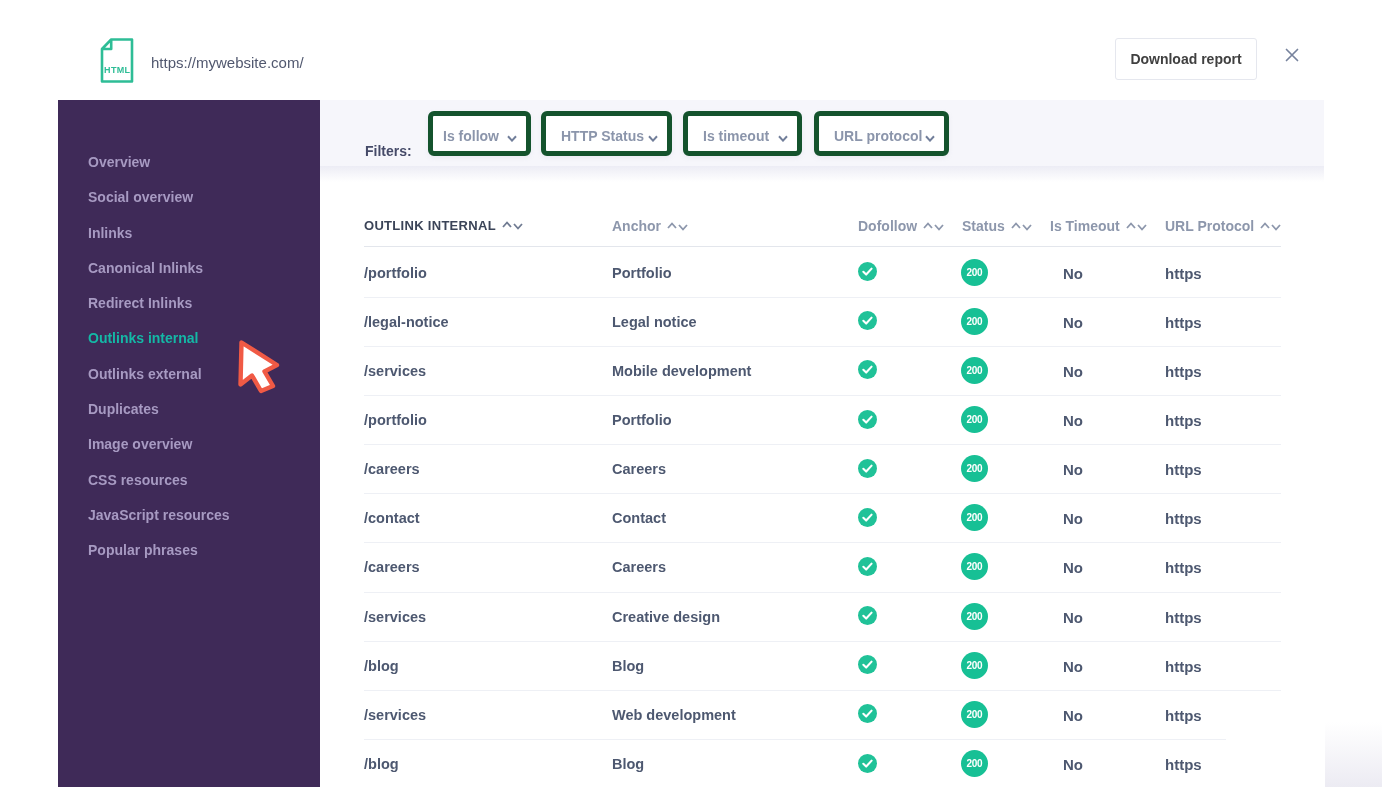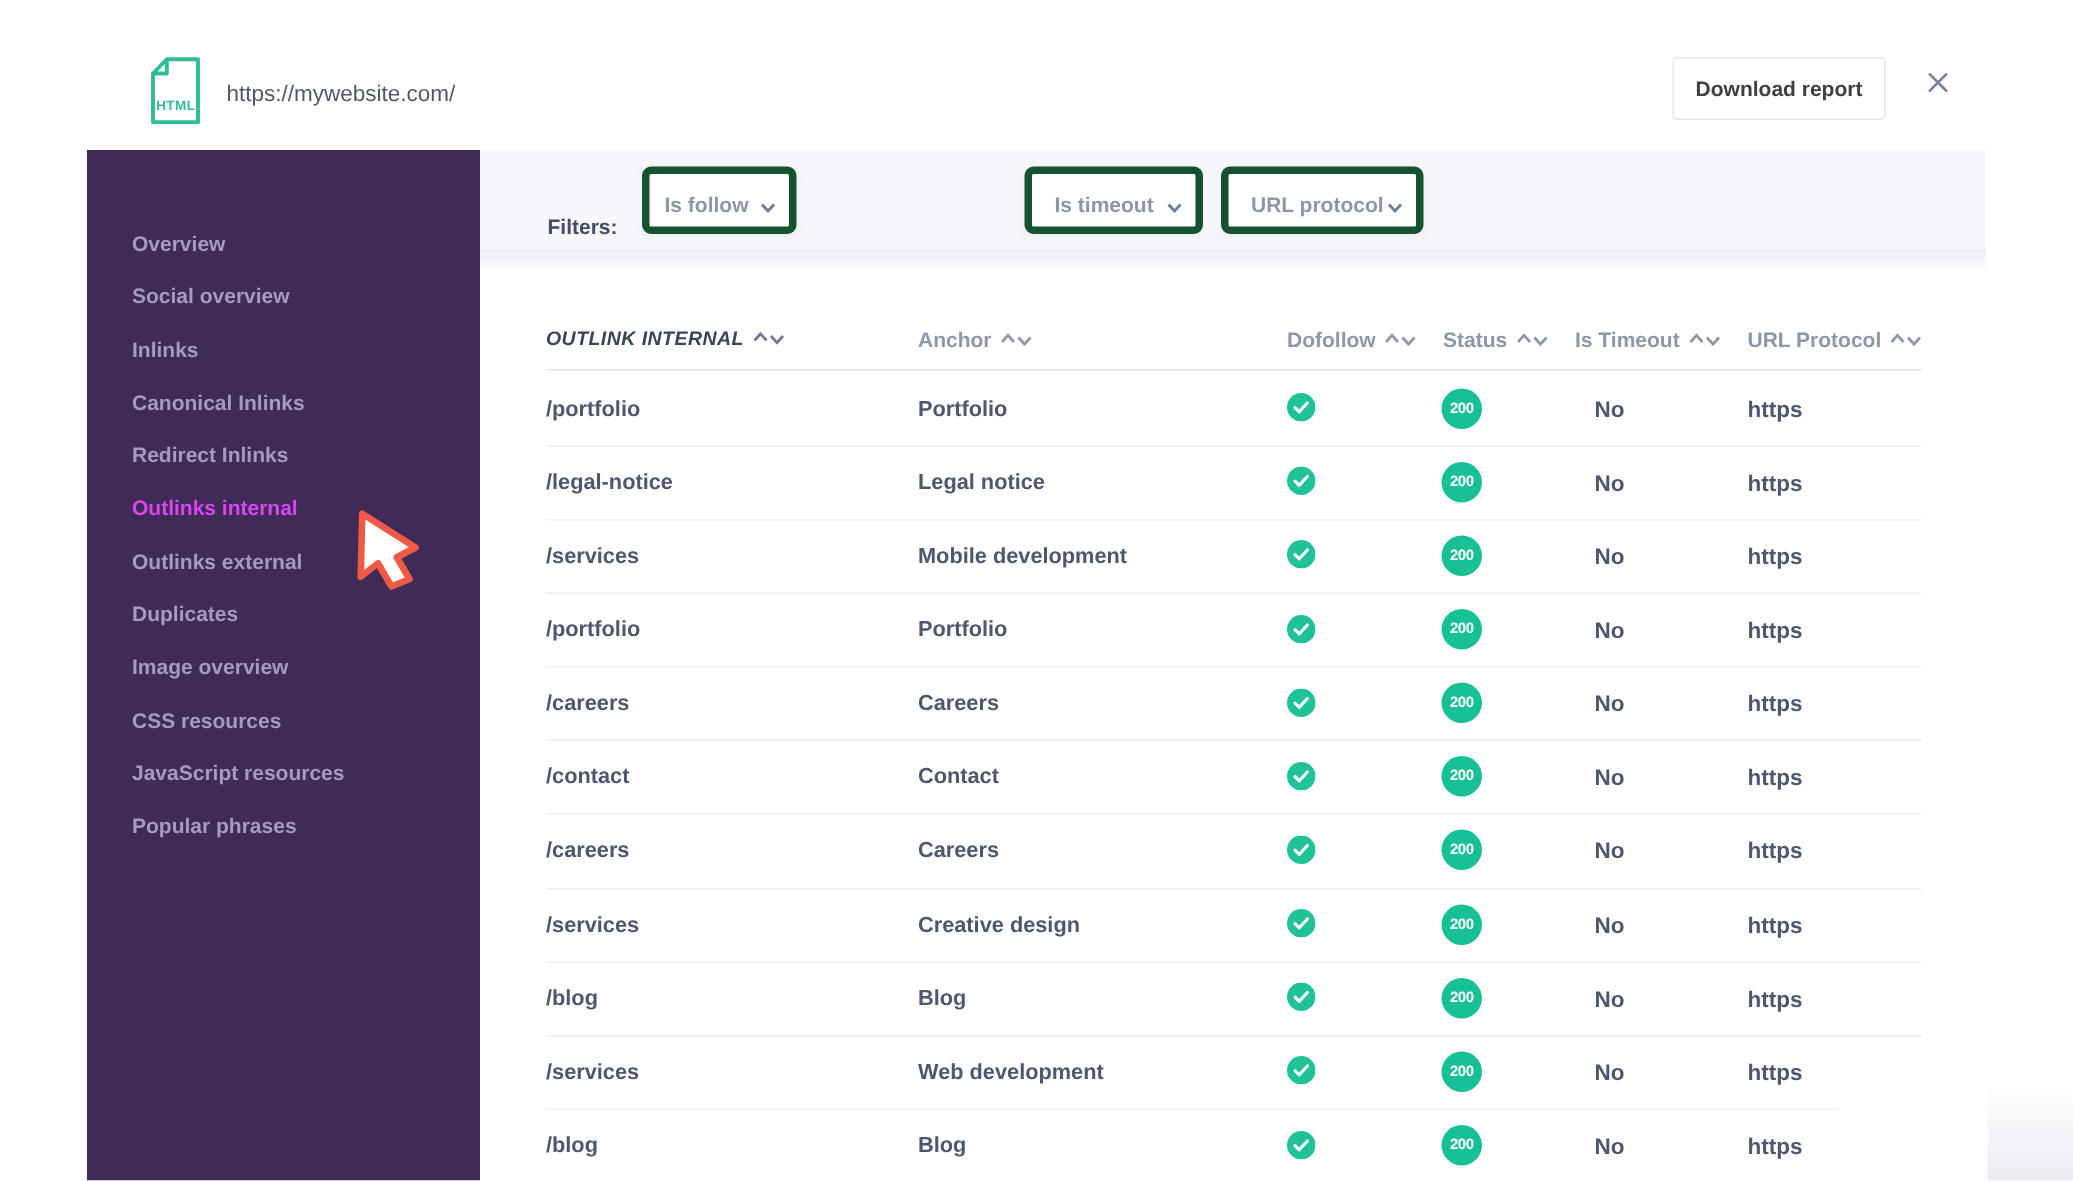--- a/index.html
+++ b/index.html
@@ -13,41 +13,41 @@
   background:#fff; border:1px solid #e5e7ee; border-radius:3px;
   font-size:14px; font-weight:bold; color:#404040; text-align:center; line-height:40px; }
 .close-x { position:absolute; left:1285px; top:48px; }
 
 
 .sidebar { position:absolute; left:58px; top:100px; width:262px; height:687px;
   background:#3f2a58; }
 .menu { list-style:none; padding-top:45px; }
 .menu li { height:35.3px; line-height:35.3px; padding-left:30px;
   font-size:14px; font-weight:bold; color:#a79ac2; }
-.menu li.active { color:#d946ef; }
+.menu li.active { color:#14b8a6; }
 .cursor { position:absolute; left:176px; top:236px; }
 
 
 .main { position:absolute; left:320px; top:100px; width:1004px; height:687px; background:#ffffff; }
 .fband { position:absolute; left:0; top:0; width:1004px; height:66px; background:#f6f6fb; }
 .fshadow { position:absolute; left:0; top:66px; width:1004px; height:16px;
   background:linear-gradient(rgba(233,233,243,0.85), rgba(255,255,255,0)); }
 .flabel { position:absolute; left:45px; top:43px; font-size:14px; font-weight:bold; color:#454a68; }
 .dd { position:absolute; top:11px; height:45px; background:#fff; border-radius:6px;
   border:5px solid #14532d; box-shadow:0 2px 5px rgba(150,150,180,0.10);
   font-size:14px; font-weight:bold; color:#8b95ab; }
 .dd span { position:absolute; left:15px; top:12px; }
 .dd svg { position:absolute; right:9px; top:19px; }
 
 
 .thead { position:absolute; left:44px; top:106px; width:917px; height:41px;
   border-bottom:1px solid #e3e6ec; }
 .th { position:absolute; top:0; height:40px; line-height:40px; font-size:14px;
   font-weight:bold; color:#8d97ac; white-space:nowrap; }
-.th.dark { color:#3b4458; font-size:13px; letter-spacing:0.3px;font-style:italic; }
+.th.dark { color:#3b4458; font-size:13px; letter-spacing:0.3px; }
 .th svg { vertical-align:-1px; margin-left:5px; }
 .tbl { position:absolute; left:44px; top:148.6px; width:917px; }
 .row { position:relative; height:49.15px; border-bottom:1px solid #eef0f5; }
 .row:last-child { border-bottom:none; }
 .row:nth-child(10) { border-bottom-color:transparent; }
 .row:nth-child(10)::after { content:""; position:absolute; left:0; bottom:-1px; width:862px; height:1px; background:#eef0f5; }
 .cell { position:absolute; top:0; height:49px; line-height:49px; font-size:15px;
   font-weight:bold; color:#4d5870; white-space:nowrap; }
 .c1 { left:0; font-size:14.5px; }
 .c2 { left:248px; font-size:14.5px; }
@@ -97,20 +97,26 @@
 <div class="main">
   <div class="fband"></div>
   <div class="fshadow"></div>
   <div class="flabel">Filters:</div>
   <div class="dd" style="left:108px;width:103px;">
       <span style="left:10px;">Is follow</span>
     <svg width="10" height="7" viewBox="0 0 10 7">
         <polyline points="1,1.3 5,5.6 9,1.3" fill="none" stroke="#717e9a" stroke-width="2"></polyline>
       </svg>
   </div>
+  <div class="dd" style="left:221px;width:131px;">
+      <span>HTTP Status</span>
+    <svg width="10" height="7" viewBox="0 0 10 7">
+        <polyline points="1,1.3 5,5.6 9,1.3" fill="none" stroke="#717e9a" stroke-width="2"></polyline>
+      </svg>
+  </div>
   <div class="dd" style="left:363px;width:119px;">
       <span>Is timeout</span>
     <svg width="10" height="7" viewBox="0 0 10 7">
         <polyline points="1,1.3 5,5.6 9,1.3" fill="none" stroke="#717e9a" stroke-width="2"></polyline>
       </svg>
   </div>
   <div class="dd" style="left:494px;width:135px;">
       <span>URL protocol</span>
     <svg width="10" height="7" viewBox="0 0 10 7">
         <polyline points="1,1.3 5,5.6 9,1.3" fill="none" stroke="#717e9a" stroke-width="2"></polyline>

